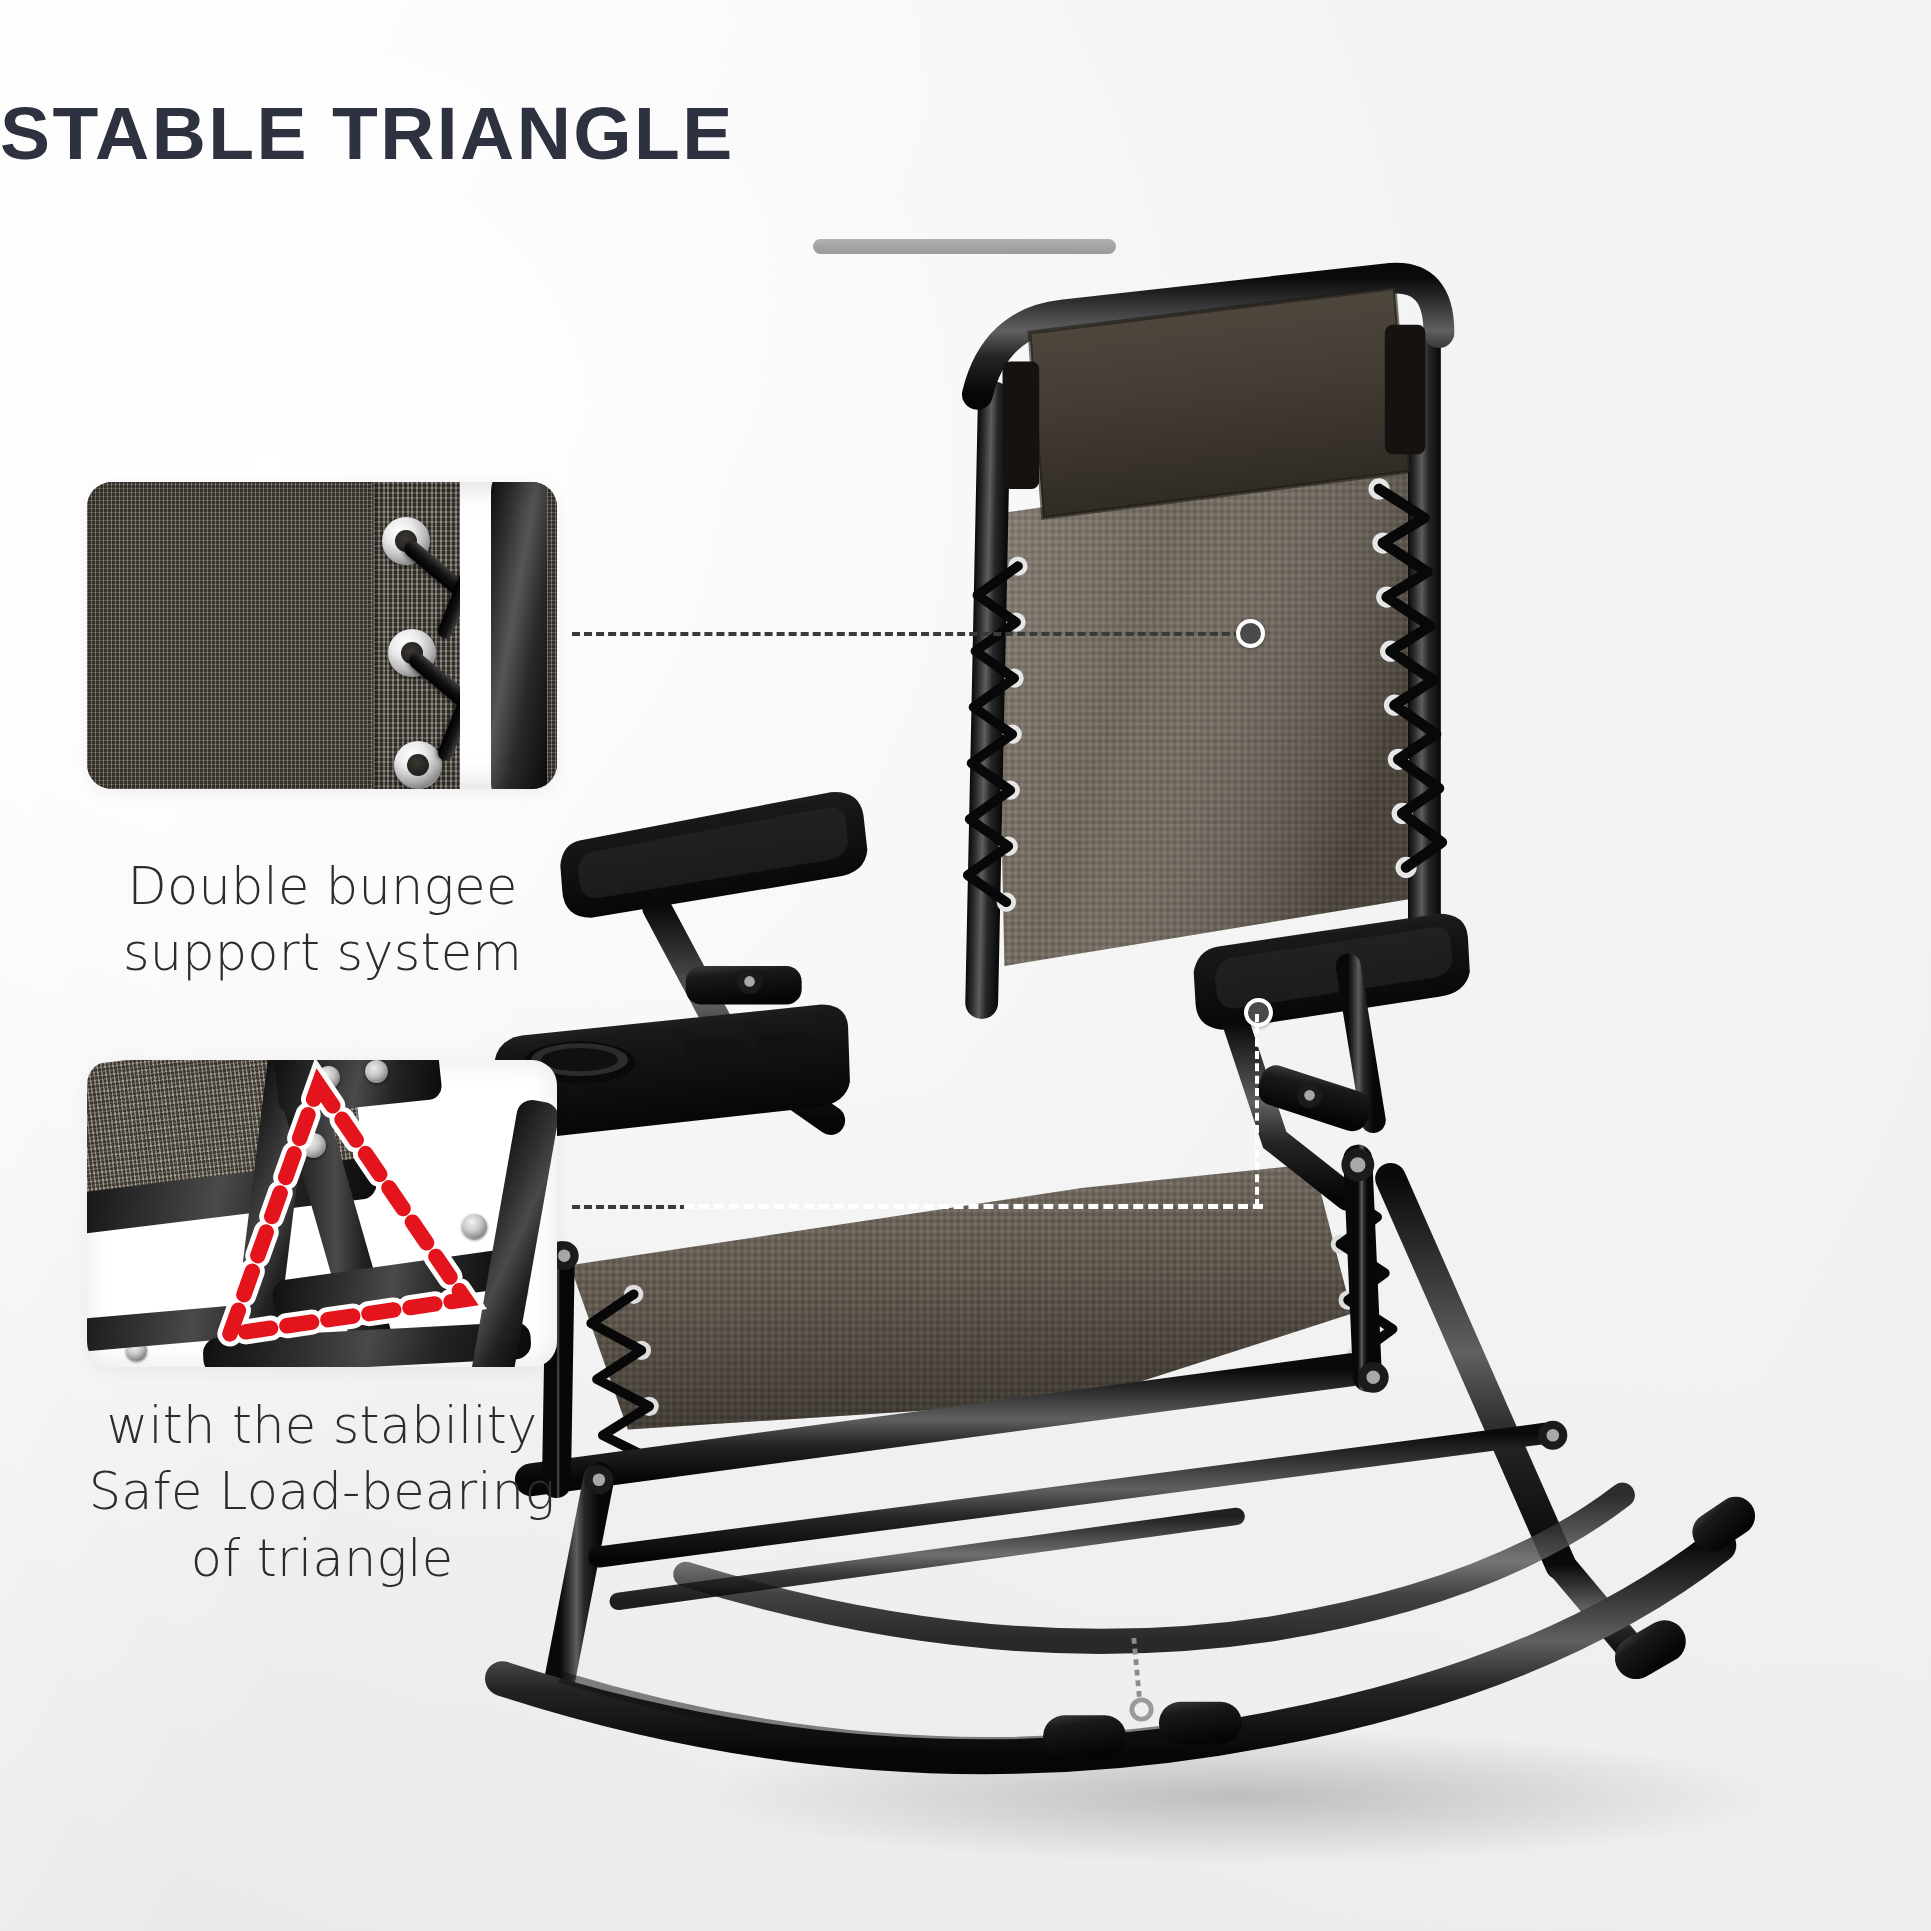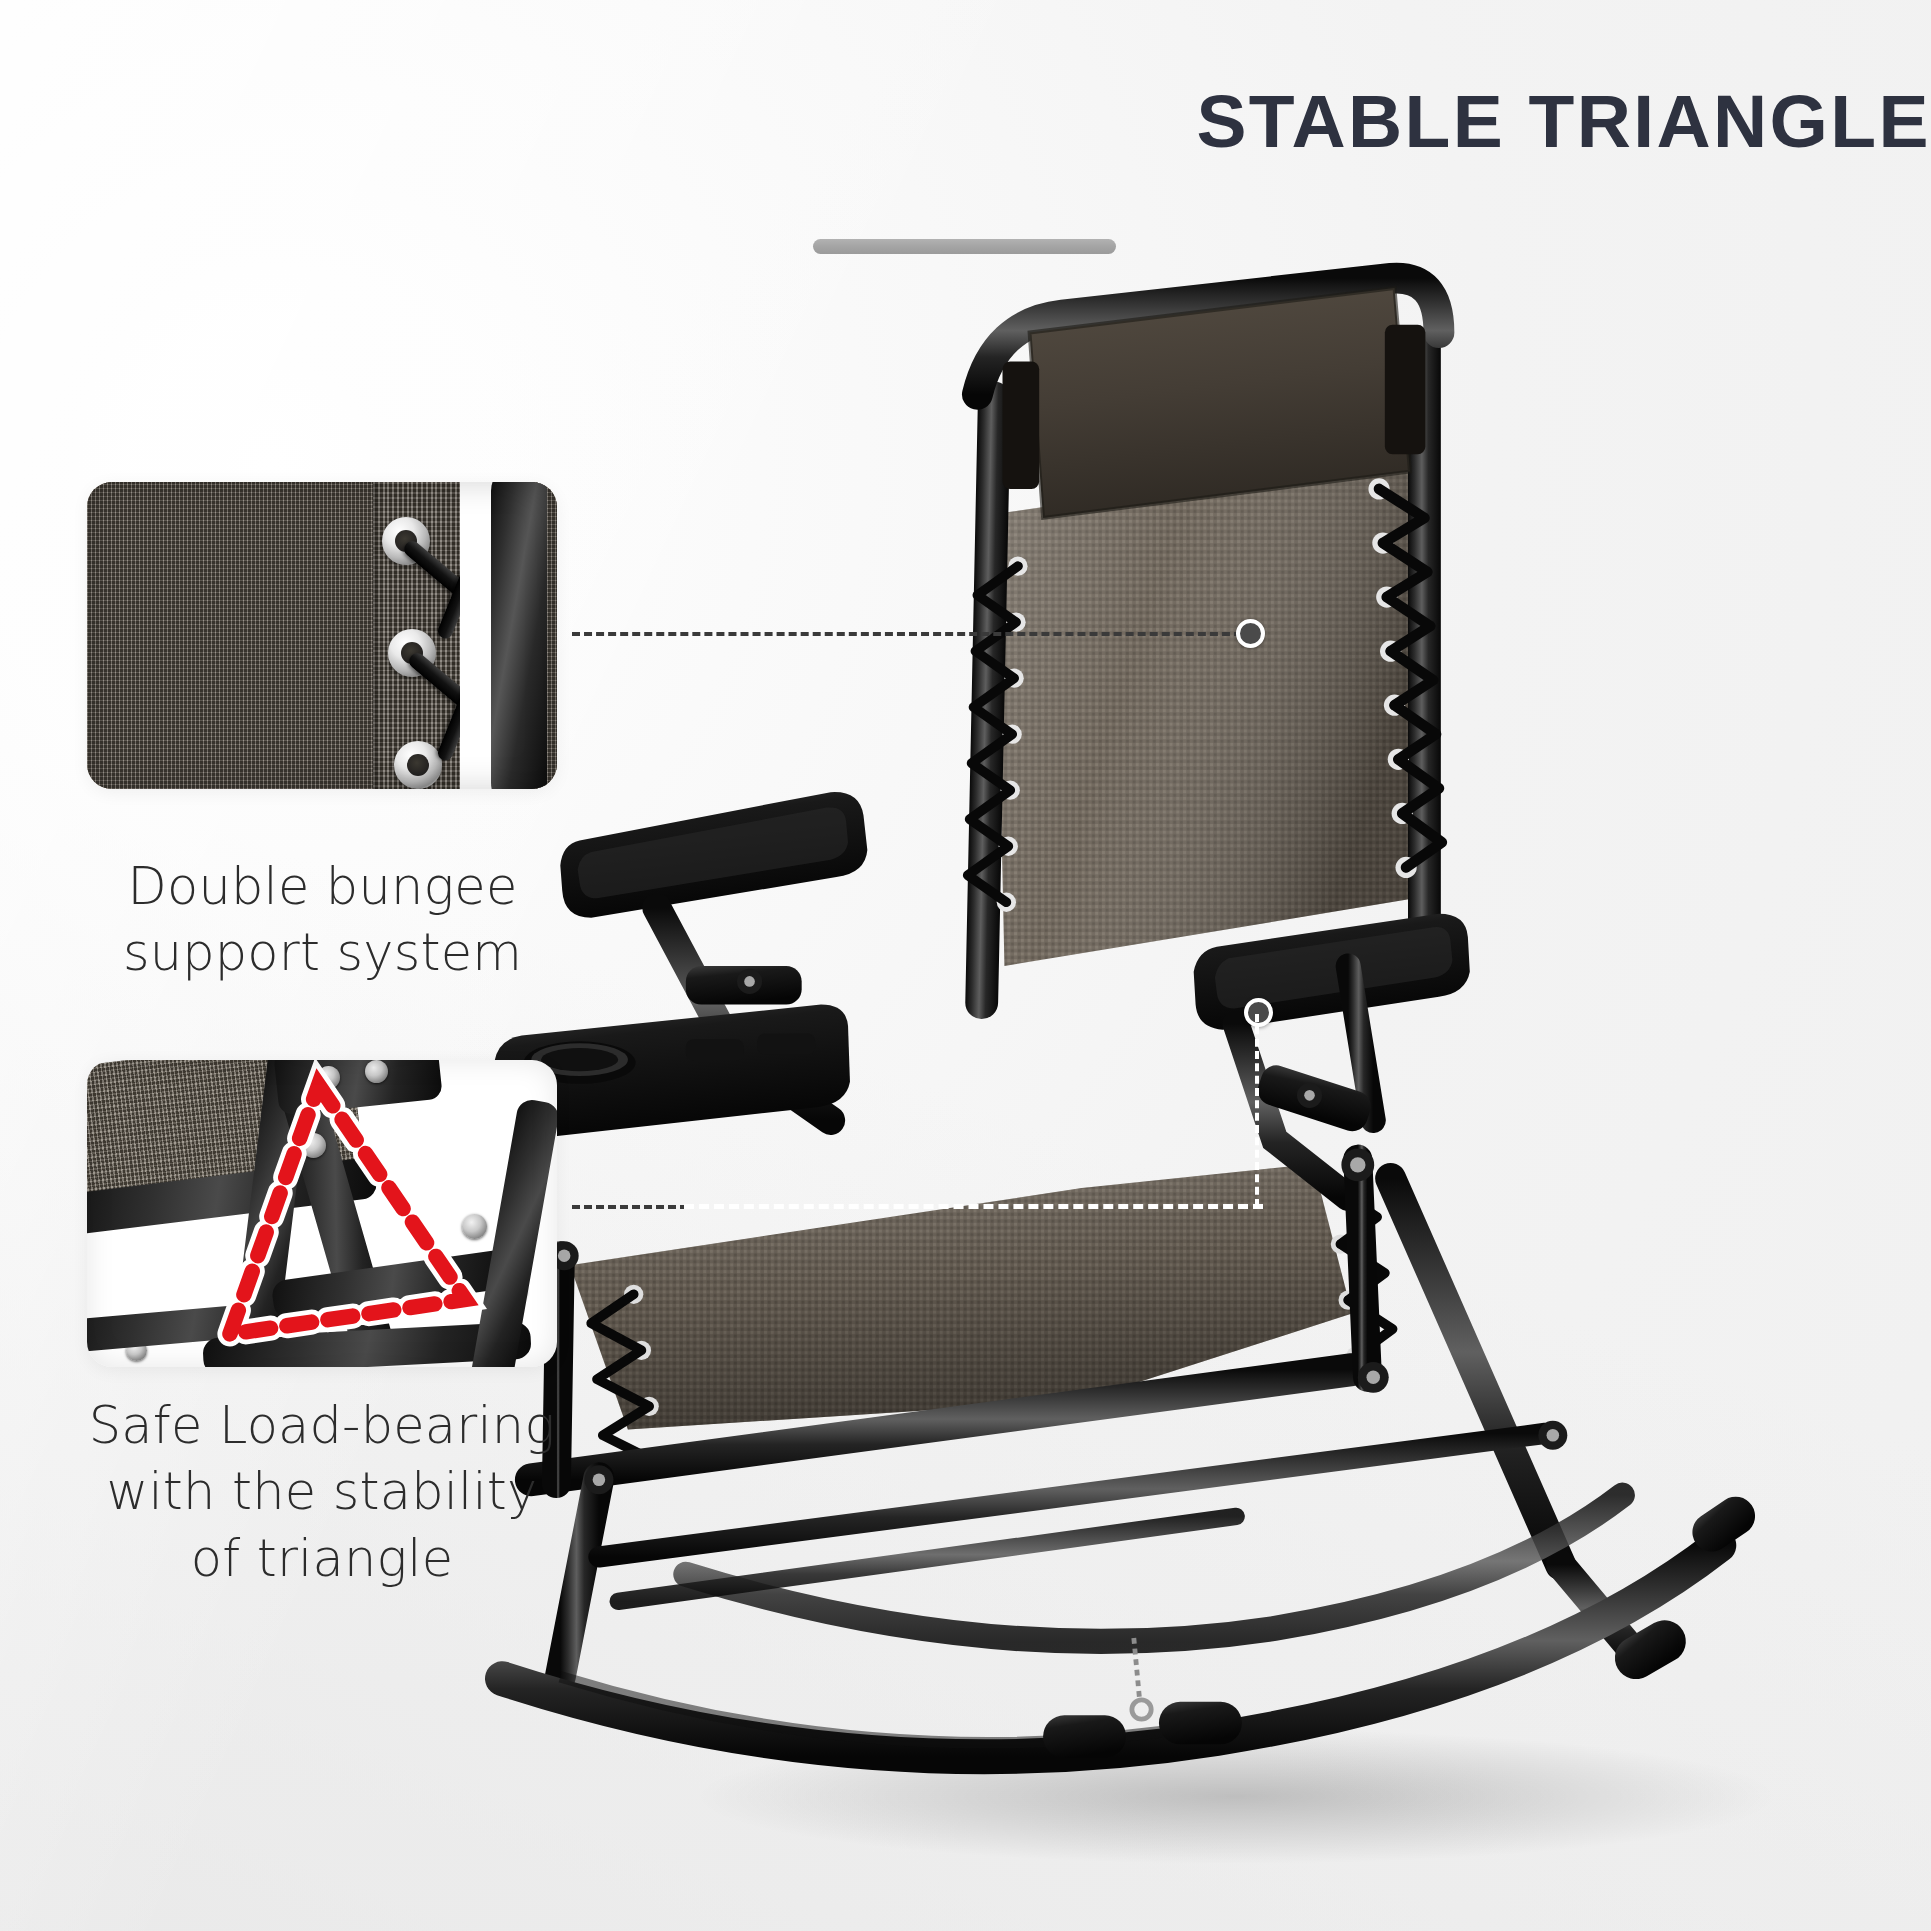--- a/index.html
+++ b/index.html
@@ -31,22 +31,22 @@
     background:
       linear-gradient(115deg, rgba(255,255,255,0.85) 0%, rgba(255,255,255,0.0) 38%),
       linear-gradient(200deg, rgba(236,236,236,0.0) 55%, rgba(231,231,231,0.75) 100%);
     pointer-events: none;
   }
 
   
   #header {
     position: absolute;
     left: 0; right: 0;
-    top: 84px;
-    text-align: right;
+    top: 96px;
+    text-align: left;
   }
   #page-title {
     font-family: "Liberation Sans", sans-serif;
     font-size: 75px;
     font-weight: 700;
     letter-spacing: 2.4px;
     color: #2e3240;
     line-height: 1;
     white-space: nowrap;
   }
@@ -475,22 +475,22 @@
       <svg viewBox="0 0 487 318" preserveAspectRatio="none" aria-hidden="true">
         <polygon points="240,26 392,248 148,284" fill="none" stroke="#ffffff" stroke-width="26" stroke-dasharray="26 17" stroke-linecap="round"></polygon>
         <polygon points="240,26 392,248 148,284" fill="none" stroke="#e3141b" stroke-width="16" stroke-dasharray="26 17" stroke-linecap="round"></polygon>
       </svg>
     </div>
 
     <div style="position:absolute; inset:0; box-shadow: inset 0 0 29px rgba(0,0,0,0.10); border-radius:25px;"></div>
   </div>
 
   <div id="caption-triangle" class="caption">
+    <span>with the stability</span>
     <span>Safe Load-bearing</span>
-    <span>with the stability</span>
     <span>of triangle</span>
   </div>
 
   <div class="leader" style="left:572px; top:632px; width:682px;"></div>
   <div class="leader-dot" style="left:1236px; top:619px;"></div>
 
   <div class="leader" style="left:572px; top:1205px; width:116px;"></div>
   <div class="leader-white" style="left:684px; top:1204px; width:579px;"></div>
   <div class="leader-dot" style="left:1244px; top:998px;"></div>
   <div style="position:absolute; left:1255px; top:1014px; width:0; height:193px; border-left:4.8px dashed #ffffff;"></div>

